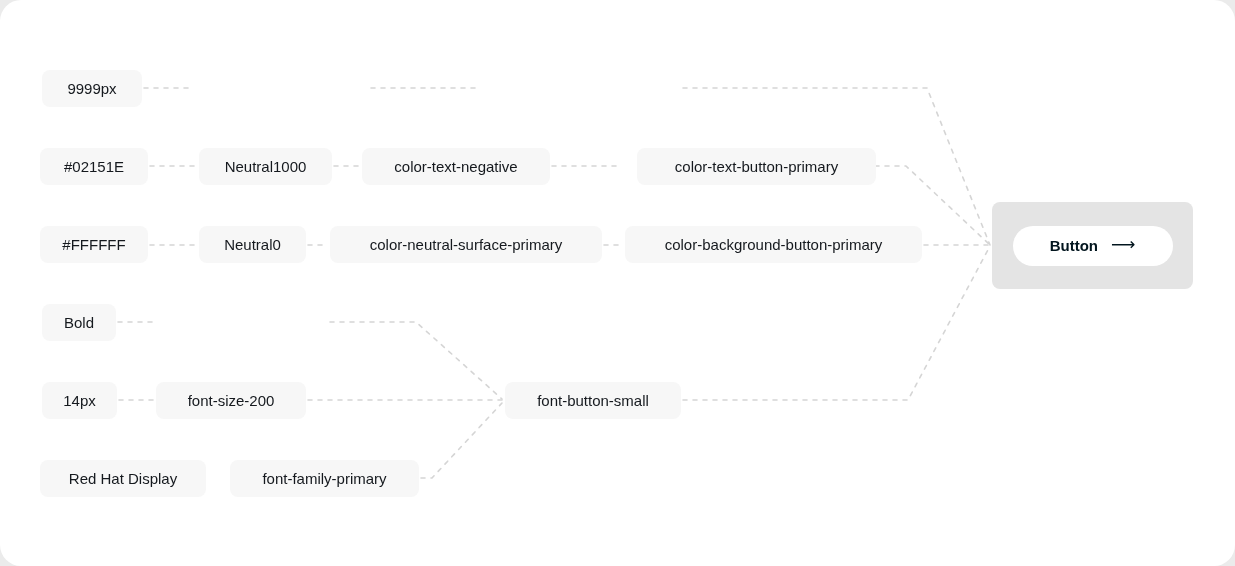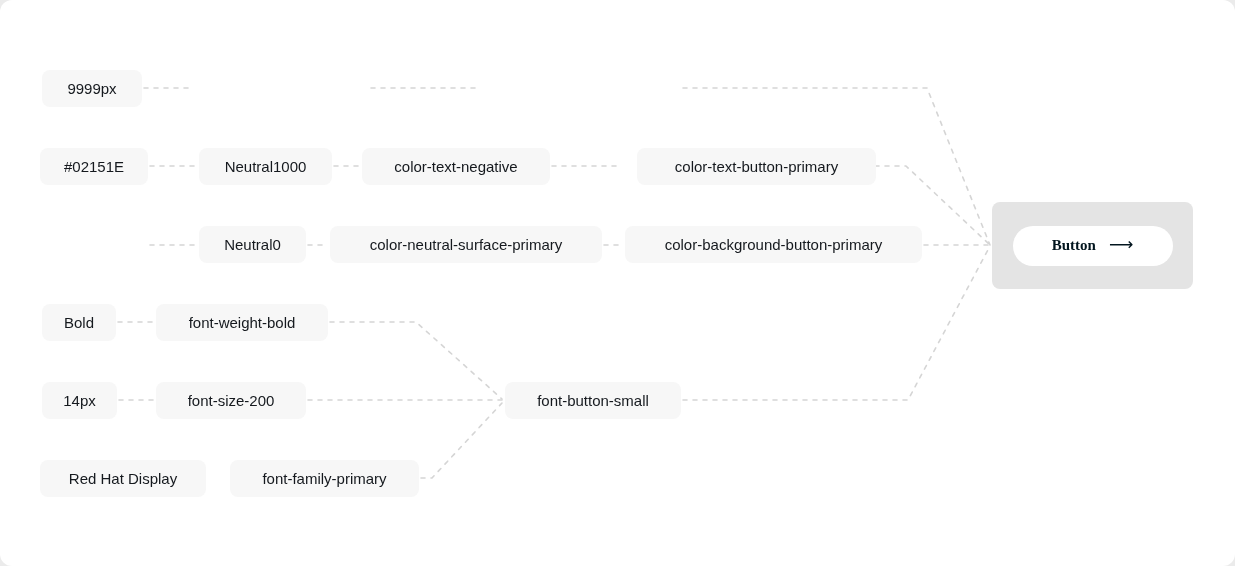--- a/index.html
+++ b/index.html
@@ -16,21 +16,21 @@
   html,body{width:1235px;height:566px;overflow:hidden;}
   body{
     background:var(--page-bg);
     font-family:"Liberation Sans","DejaVu Sans",sans-serif;
   }
   .card{
     position:absolute;
     left:0;top:0;
     width:1235px;height:566px;
     background:var(--card-bg);
-    border-radius:12px;
+    border-radius:21px;
   }
   .connectors{
     position:absolute;left:0;top:0;width:1235px;height:566px;
     pointer-events:none;
   }
   .connectors path{
     fill:none;
     stroke:var(--connector);
     stroke-width:1.6;
     stroke-dasharray:4 6;
@@ -61,21 +61,21 @@
   }
   .pill-button{
     width:160px;height:40px;
     background:var(--button-bg);
     border:none;
     border-radius:9999px;
     display:flex;
     align-items:center;
     justify-content:center;
     gap:13px;
-    font-family:Liberation Serif, serif;
+    font-family:Liberation Sans, sans-serif;
     font-size:15px;
     font-weight:700;
     color:var(--button-text);
     cursor:pointer;
   }
   .pill-button .arrow{
     font-weight:400;
     font-size:17px;
     line-height:1;
     transform:translateY(-1px);
@@ -110,26 +110,26 @@
     <path d="M421 478 H432 L502 403"></path>
   </svg>
 
   <div class="token" style="left:42px;top:70px;width:100px">9999px</div>
 
   <div class="token" style="left:40px;top:148px;width:108px">#02151E</div>
   <div class="token" style="left:199px;top:148px;width:133px">Neutral1000</div>
   <div class="token" style="left:362px;top:148px;width:188px">color-text-negative</div>
   <div class="token" style="left:637px;top:148px;width:239px">color-text-button-primary</div>
 
+  <div class="token" style="left:40px;top:226px;width:108px">#FFFFFF</div>
   <div class="token" style="left:199px;top:226px;width:107px">Neutral0</div>
   <div class="token" style="left:625px;top:226px;width:297px">color-background-button-primary</div>
   <div class="token" style="left:330px;top:226px;width:272px">color-neutral-surface-primary</div>
 
   <div class="token" style="left:42px;top:304px;width:74px">Bold</div>
-  <div class="token" style="left:156px;top:304px;width:172px">font-weight-bold</div>
 
   <div class="token" style="left:42px;top:382px;width:75px">14px</div>
   <div class="token" style="left:156px;top:382px;width:150px">font-size-200</div>
   <div class="token" style="left:40px;top:460px;width:166px">Red Hat Display</div>
 
   <div class="token" style="left:505px;top:382px;width:176px">font-button-small</div>
   <div class="token" style="left:230px;top:460px;width:189px">font-family-primary</div>
 
   <div class="button-panel">
     <button class="pill-button">

